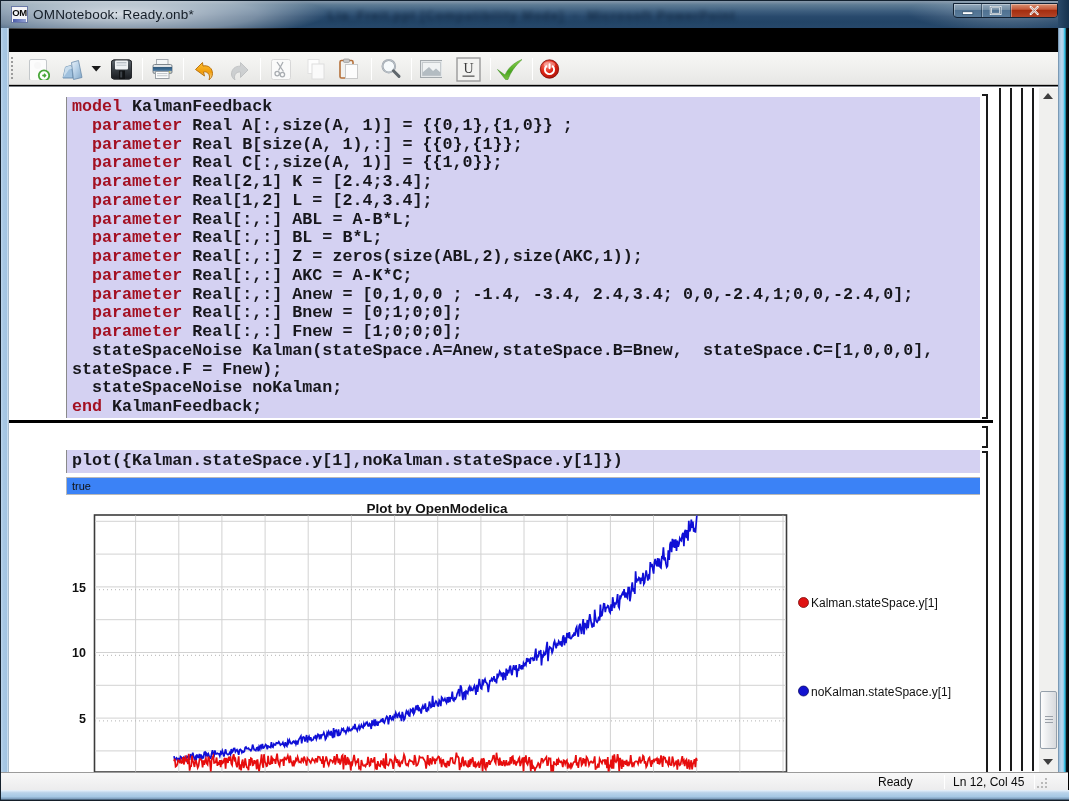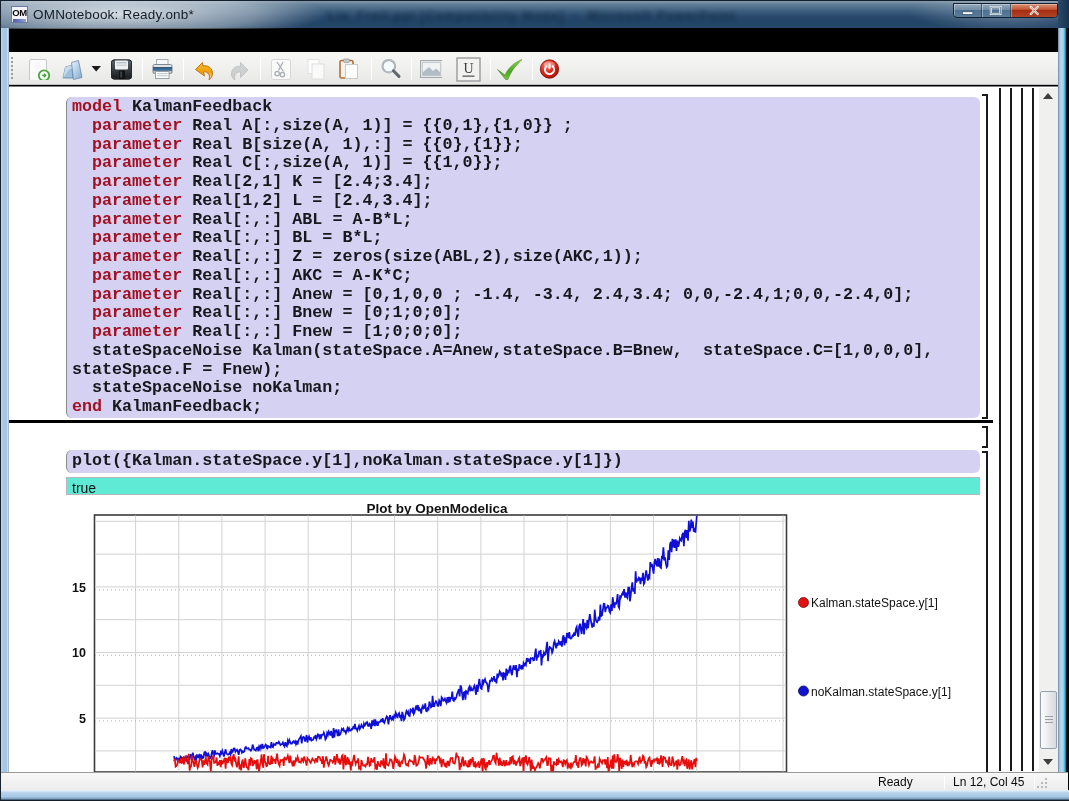--- a/index.html
+++ b/index.html
@@ -30,30 +30,30 @@
 #menubar span{position:absolute;top:5px;font-weight:600;letter-spacing:0;}
 
 #toolbar{position:absolute;left:1px;top:52px;width:1067px;height:33px;
  background:radial-gradient(circle 0.7px at 1px 1px,#dcdcda 55%,transparent 60%),linear-gradient(180deg,#f7f7f5 0%,#efefed 55%,#e7e7e5 100%);
  background-size:4px 4px,100% 100%;border-bottom:1px solid #bfbfbd;}
 #toolbar .sep{position:absolute;top:6px;width:1px;height:22px;background:#c2c2c0;border-right:1px solid #ffffff;}
 #handle{position:absolute;left:11px;top:57px;width:2px;height:24px;
  background-image:repeating-linear-gradient(180deg,#9c9c9c 0 2px,transparent 2px 4px);}
 
 #content{position:absolute;left:9px;top:86px;width:1049px;height:686px;background:#fff;border-top:1px solid #7b7f84;}
-.cell{position:absolute;left:57px;width:914px;background:#d4d1f2;border-left:1px solid #8a8a8a;border-radius:6px;}
+.cell{position:absolute;left:57px;width:914px;background:#d4d1f2;border-left:1px solid #8a8a8a;}
 pre{font-family:"Liberation Mono",monospace;font-weight:bold;font-size:16.7px;line-height:18.75px;color:#17171c;
  white-space:pre-wrap;word-break:normal;}
 .kw{color:#a31022;}
 #modelcell{top:10px;height:321px;padding:1px 0 0 5px;}
 #blackline{position:absolute;left:0px;top:333px;width:984px;height:3px;background:#000;}
 #simcell{top:339px;height:20px;padding:0 0 0 5px;}
 #plotcell{top:363px;height:23px;padding:2px 0 0 5px;}
-#truecell{position:absolute;left:57px;top:390px;width:914px;height:18px;background:#5eead4;
- border:1px solid #b8b8b8;border-right:none;font-size:14px;color:#111;padding:2px 0 0 5px;}
+#truecell{position:absolute;left:57px;top:390px;width:914px;height:18px;background:#3b82f6;
+ border:1px solid #b8b8b8;border-right:none;font-size:11px;color:#111;padding:2px 0 0 5px;}
 
 .vline{position:absolute;width:2px;background:#1a1a1a;}
 .tick{position:absolute;width:5px;height:2px;background:#1a1a1a;}
 
 #sbar{position:absolute;left:1030px;top:1px;width:19px;height:684px;background:#f0f0ee;}
 #sthumb{position:absolute;left:1031px;top:604px;width:17px;height:58px;border:1px solid #95a0ab;border-radius:2px;
  background:linear-gradient(90deg,#fdfdfd,#e8eaec 50%,#d8dadd);}
 #sthumb i{position:absolute;left:4px;top:24px;width:8px;height:1px;background:#9aa0a8;box-shadow:0 3px 0 #9aa0a8,0 6px 0 #9aa0a8;}
 .sarrow{position:absolute;left:1034px;width:0;height:0;border-left:5px solid transparent;border-right:5px solid transparent;}
 

